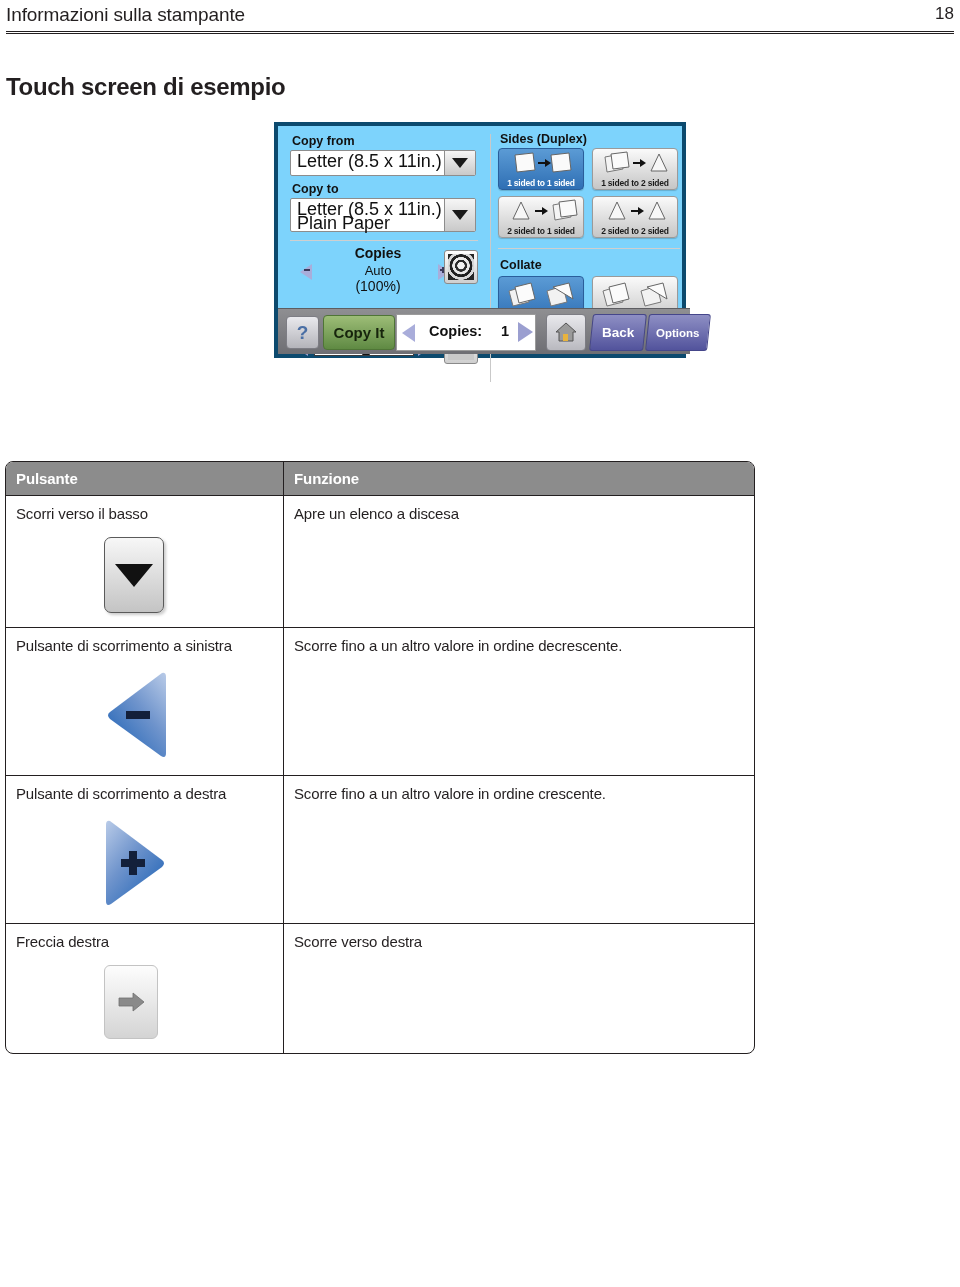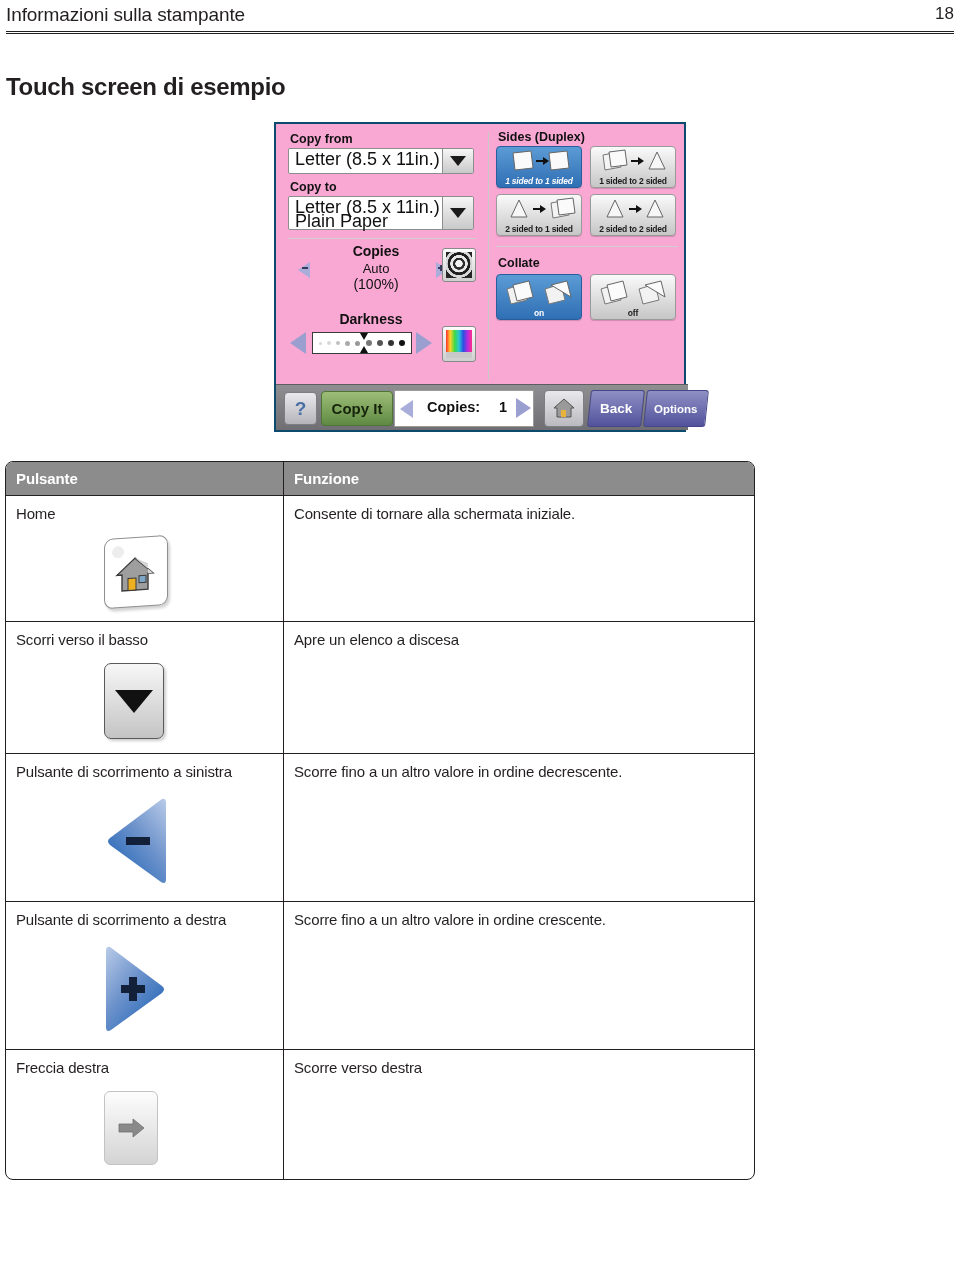--- a/index.html
+++ b/index.html
@@ -27,23 +27,23 @@
   }
 
   
   #section-heading{
     position:absolute;left:6px;top:73px;font-size:24px;font-weight:bold;
     letter-spacing:-0.3px;color:#231f20;
   }
 
   
   #touch-panel{
-    position:absolute;left:274px;top:122px;width:412px;height:310px;
-    background:#f9a8d4;
-    border:2px solid #0c4a6e;
+    position:absolute;left:274px;top:122px;width:412px;height:236px;
+    background:#7dd3fc;
+    border:4px solid #0c4a6e;
     box-sizing:border-box;
     font-family:"Liberation Sans", sans-serif;
   }
   .panel-body{position:absolute;left:0;top:0;width:412px;height:262px;}
   .panel-left{position:absolute;left:0;top:0;width:212px;height:262px;}
   .panel-right{position:absolute;left:212px;top:0;width:200px;height:262px;}
   .vdiv{position:absolute;left:212px;top:8px;width:1px;height:248px;background:#c9c9c9;}
 
   .fld-label{font-size:12.5px;font-weight:bold;color:#111;}
   .dropdown{
@@ -272,21 +272,21 @@
       <div class="tri tri-r" style="left:140px;top:208px;"></div>
 
       <div class="sq-btn" style="left:166px;top:202px;height:36px;">
         <div class="inner" style="background:linear-gradient(90deg,#ff2d2d,#ffd32d,#41d845,#29c7d8,#2b4fe0,#b62be0,#ff2d8a);border-bottom:6px solid #c9c9c9;"></div>
       </div>
     </div>
 
     <div class="panel-right">
       <div class="grp-title" style="position:absolute;left:10px;top:6px;">Sides (Duplex)</div>
 
-      <div class="tile sel" style="left:8px;top:22px;width:86px;height:42px;font-style:italic;">
+      <div class="tile sel" style="left:8px;top:22px;width:86px;height:42px;">
         <div class="tile-art">
           <svg width="86" height="26" viewBox="0 0 86 26">
             <polygon points="16,4 34,2 36,19 18,21" fill="#fafafa" stroke="#666" stroke-width="1"></polygon>
             <polygon points="52,4 70,2 72,19 54,21" fill="#fafafa" stroke="#666" stroke-width="1"></polygon>
             <path d="M39 11 h7 v-3 l6 4 -6 4 v-3 h-7z" fill="#111"></path>
           </svg>
         </div>
         <div class="tile-cap">1 sided to 1 sided</div>
       </div>
 
@@ -385,35 +385,20 @@
 <div id="btn-table">
   <table>
     <thead>
       <tr>
         <th class="col-btn">Pulsante</th>
         <th>Funzione</th>
       </tr>
     </thead>
     <tbody>
 
-      <tr>
-        <td class="col-btn">
-          <span class="cell-label">Home</span>
-          <div class="cell-icon ic-home">
-            <svg width="60" height="66" viewBox="0 0 60 66" style="position:absolute;left:0;top:0;">
-              <circle cx="13" cy="13" r="6" fill="#ededed"></circle>
-              <polygon points="30,20 48,36 43,36 43,52 17,52 17,36 12,36" fill="#9e9e9e" stroke="#3a3a3a" stroke-width="1.4"></polygon>
-              <polygon points="30,20 48,36 43,36 43,26" fill="#d5d5d5"></polygon>
-              <rect x="23" y="40" width="8" height="12" fill="#edb021" stroke="#3a3a3a" stroke-width="1"></rect>
-              <rect x="34" y="38" width="7" height="7" fill="#7ea7c7" stroke="#3a3a3a" stroke-width="1"></rect>
-            </svg>
-          </div>
-        </td>
-        <td>Consente di tornare alla schermata iniziale.</td>
-      </tr>
 
       <tr>
         <td class="col-btn">
           <span class="cell-label">Scorri verso il basso</span>
           <div class="cell-icon ic-down">
               <i></i>
             </div>
         </td>
         <td>Apre un elenco a discesa</td>
       </tr>

